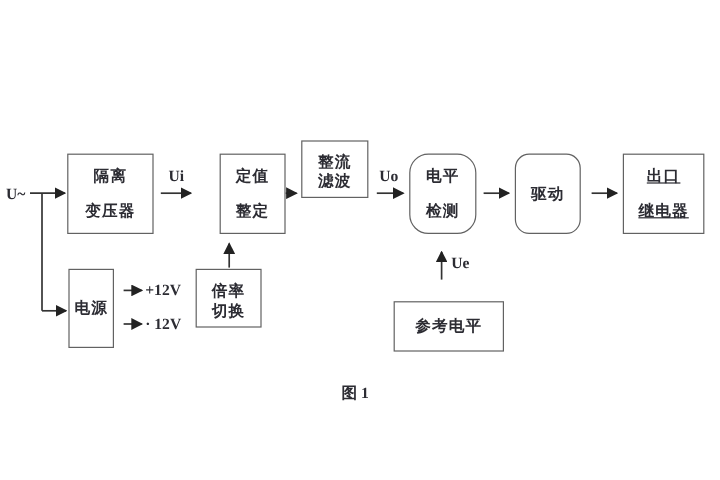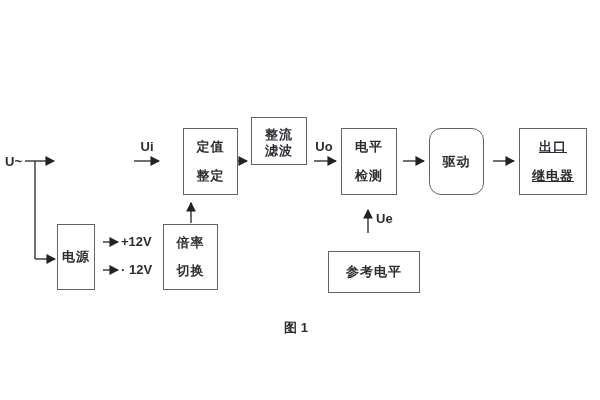--- a/index.html
+++ b/index.html
@@ -24,32 +24,33 @@
     letter-spacing:1px;
     line-height:16px;
     text-align:center;
   }
   .block.single{justify-content:center;}
   .lbl{
     position:absolute;
     font-size:13px;font-weight:700;
     line-height:15px;
     white-space:nowrap;
+    font-family:Liberation Serif, serif;
   }
   .lbl.cn{font-weight:600;margin-top:32px;}
   .ctr{text-align:center;}
   
   #b-iso   {left:56px;  top:128px; width:72px; height:67px;}
   #b-set   {left:163px; top:128px; width:55px; height:67px;margin-left:20px;}
   #b-rect  {left:251px; top:117px; width:56px; height:48px;font-family:Liberation Mono, monospace;}
-  #b-level {left:341px; top:128px; width:56px; height:67px;}
+  #b-level {left:341px; top:128px; width:56px; height:67px;border-radius:16px;}
   #b-drive {left:429px; top:128px; width:55px; height:67px;border-radius:12px;}
   #b-relay {left:519px; top:128px; width:68px; height:67px;text-decoration:underline;}
   #b-power {left:57px;  top:224px; width:38px; height:66px;}
-  #b-ratio {left:163px; top:224px; width:55px; height:66px;}
+  #b-ratio {left:163px; top:224px; width:55px; height:49px;}
   #b-ref   {left:328px; top:251px; width:92px; height:42px;}
   
   #l-input {left:5px;   top:154px;}
   #l-ui    {left:134px; top:139px; width:26px;}
   #l-uo    {left:311px; top:139px; width:26px;}
   #l-p12   {left:121px; top:234px;}
   #l-n12   {left:121px; top:262px;}
   #l-ue    {left:376px; top:211px;}
   #l-cap   {left:266px; top:288px; width:60px; font-weight:600;font-size:13px;}
 </style>
@@ -73,20 +74,24 @@
       <line x1="314" y1="161" x2="336" y2="161" marker-end="url(#ah)"></line>
       <line x1="403" y1="161" x2="424" y2="161" marker-end="url(#ah)"></line>
       <line x1="493" y1="161" x2="514" y2="161" marker-end="url(#ah)"></line>
       <line x1="103" y1="242" x2="118" y2="242" marker-end="url(#ah)"></line>
       <line x1="103" y1="270" x2="118" y2="270" marker-end="url(#ah)"></line>
       <line x1="191" y1="223" x2="191" y2="203" marker-end="url(#ah)"></line>
       <line x1="368" y1="233" x2="368" y2="210" marker-end="url(#ah)"></line>
     </g>
   </svg>
 
+  <div class="block" id="b-iso">
+    <span>隔离</span>
+    <span>变压器</span>
+  </div>
 
   <div class="block" id="b-set">
     <span>定值</span>
     <span>整定</span>
   </div>
 
   <div class="block" id="b-rect">
     <span>整流</span>
     <span>滤波</span>
   </div>

